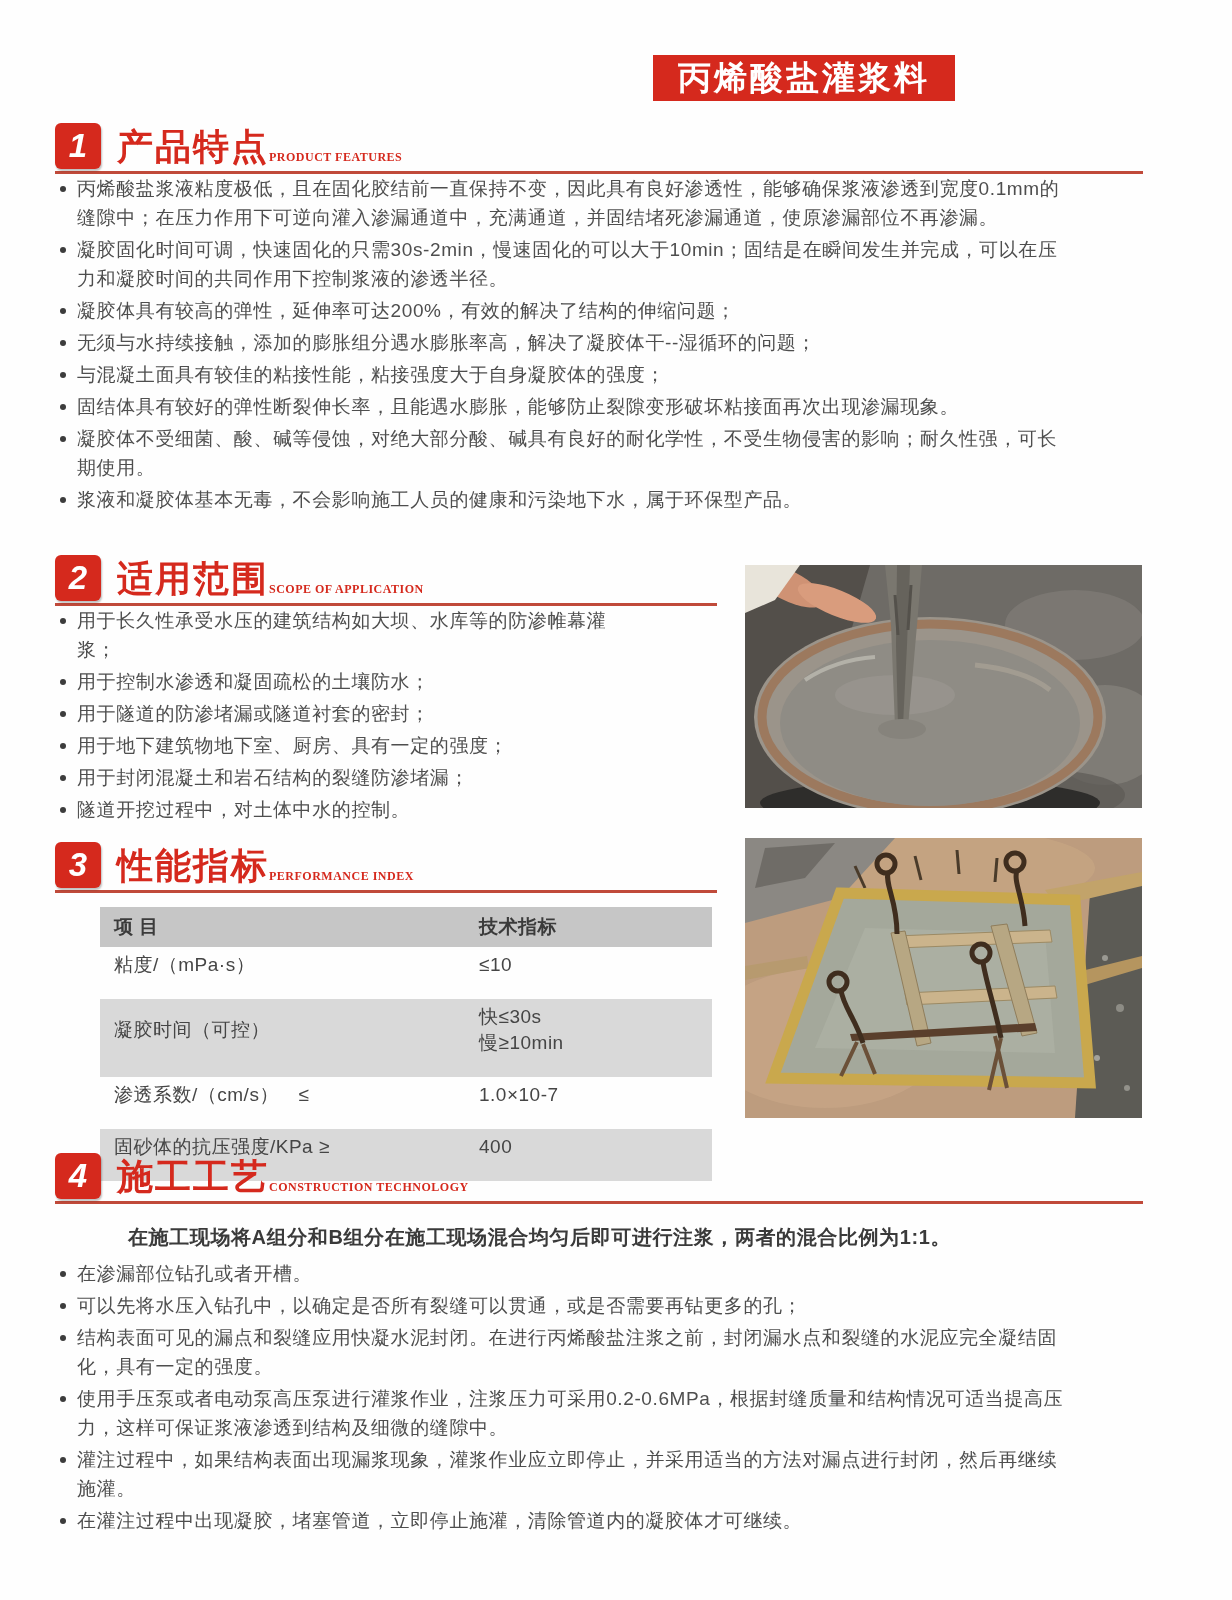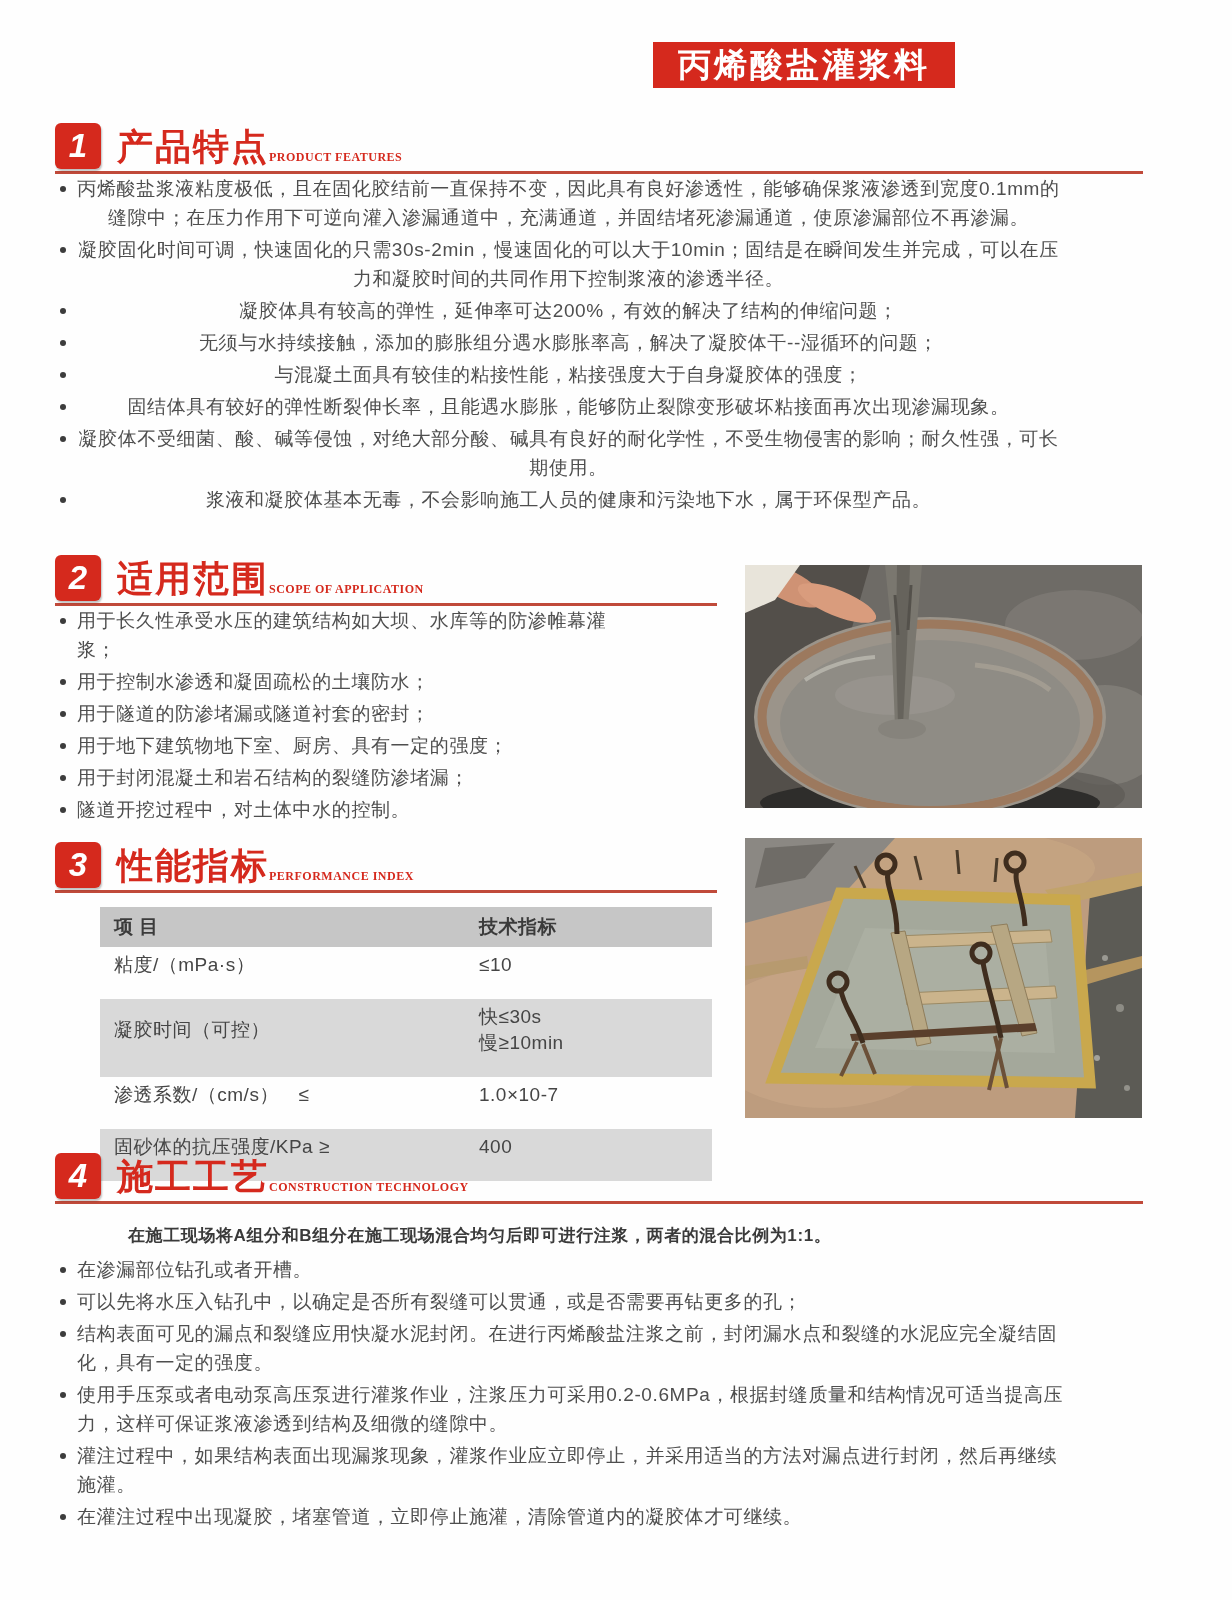--- a/index.html
+++ b/index.html
@@ -7,21 +7,21 @@
     --red-line:#c04a3a;
     --text:#4e4e4e;
     --th-bg:#c6c6c6;
     --row-alt:#d9d9d9;
   }
   *{box-sizing:border-box;}
   body{margin:0;background:#ffffff;font-family:"Liberation Sans", sans-serif;}
   .page{position:relative;width:1232px;height:1600px;background:#fefefe;overflow:hidden;margin:0 auto;}
 
   .title-badge{
-    position:absolute;left:653px;top:42px;width:302px;height:46px;
+    position:absolute;left:653px;top:55px;width:302px;height:46px;
     background:var(--red);color:#ffffff;font-size:33px;font-weight:bold;
     display:flex;align-items:center;justify-content:center;letter-spacing:3px;
   }
 
   .sec{position:absolute;left:55px;}
   .sec-wide{width:1088px;}
   .sec-narrow{width:662px;}
   .sec-head{
     display:flex;align-items:flex-end;border-bottom:3px solid var(--red-line);
     padding-bottom:2px;height:52px;
@@ -37,25 +37,25 @@
 
   ul.bullets{list-style:none;margin:0;padding:0;}
   ul.bullets li{
     position:relative;padding-left:22px;font-size:19px;line-height:29px;
     color:var(--text);margin-bottom:3px;letter-spacing:.6px;
   }
   ul.bullets li::before{
     content:'';position:absolute;left:5px;top:12px;width:6px;height:6px;
     background:#3c3c3c;border-radius:50%;
   }
-  .sec1-list{margin:13px 0 0 55px;width:1005px;text-align:center;}
+  .sec1-list{margin:13px 0 0 55px;width:1005px;}
   .sec2-list{margin:16px 0 0 55px;width:590px;}
   .sec2-list li{margin-bottom:6px;}
   .sec4-intro{
-    margin:20px 0 8px 73px;font-size:17px;font-weight:bold;color:#3a3a3a;letter-spacing:.6px;
+    margin:20px 0 8px 73px;font-size:20px;font-weight:bold;color:#3a3a3a;letter-spacing:.6px;
   }
   .sec4-list{margin:4px 0 0 55px;width:1010px;}
 
   table.spec{
     border-collapse:collapse;margin:14px 0 0 45px;width:612px;
     font-size:19px;color:#454545;letter-spacing:.5px;table-layout:fixed;
   }
   table.spec th{
     background:var(--th-bg);text-align:left;font-weight:bold;color:#3b3b3b;
     padding:7px 0 7px 14px;

